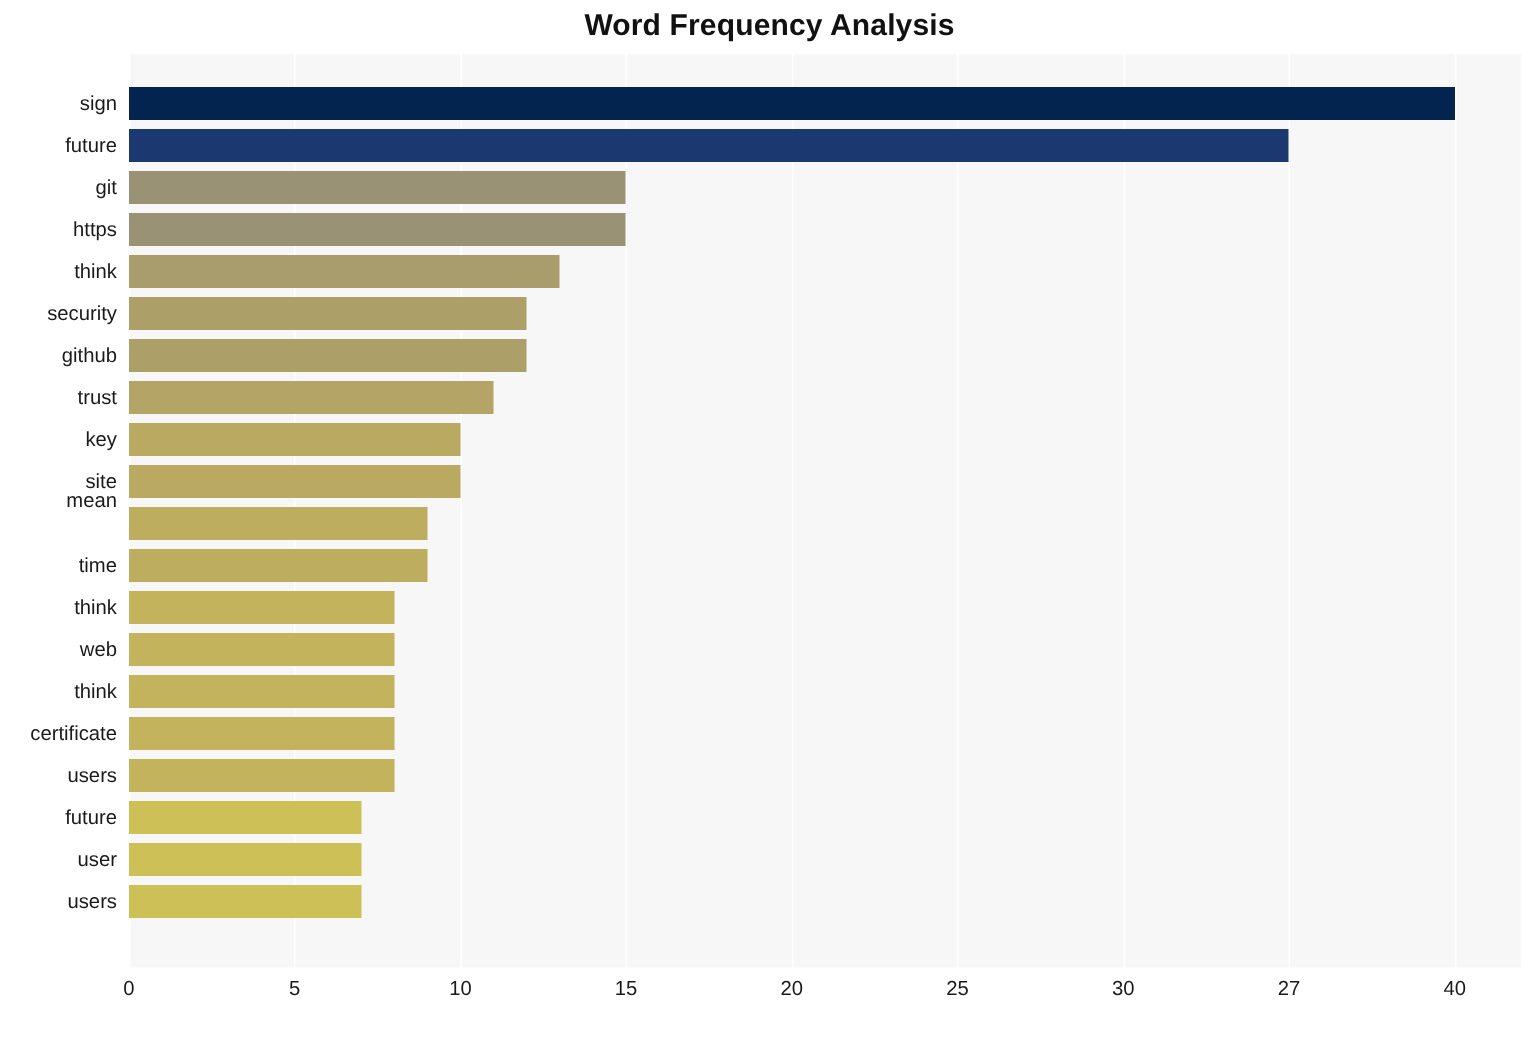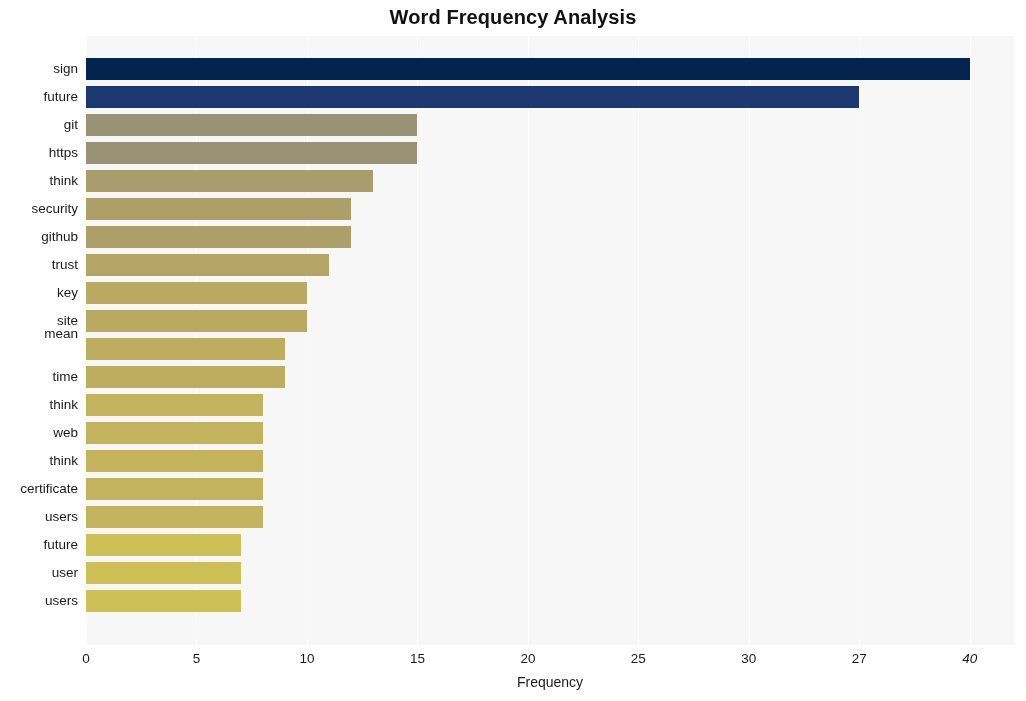--- a/index.html
+++ b/index.html
@@ -214,18 +214,17 @@
 
   <div id="x-axis">
       <div class="xtick" style="left: 0px;">0</div>
       <div class="xtick" style="left: 110.476px;">5</div>
       <div class="xtick" style="left: 220.952px;">10</div>
       <div class="xtick" style="left: 331.429px;">15</div>
       <div class="xtick" style="left: 441.905px;">20</div>
       <div class="xtick" style="left: 552.381px;">25</div>
       <div class="xtick" style="left: 662.857px;">30</div>
       <div class="xtick" style="left: 773.333px;">27</div>
-      <div class="xtick" style="left: 883.81px; font-style: italic;">40</div>
+      <div class="xtick" style="left: 883.81px;">40</div>
     </div>
 
-  <div id="x-axis-label">Frequency</div>
 
 </div>
 
 </body></html>

